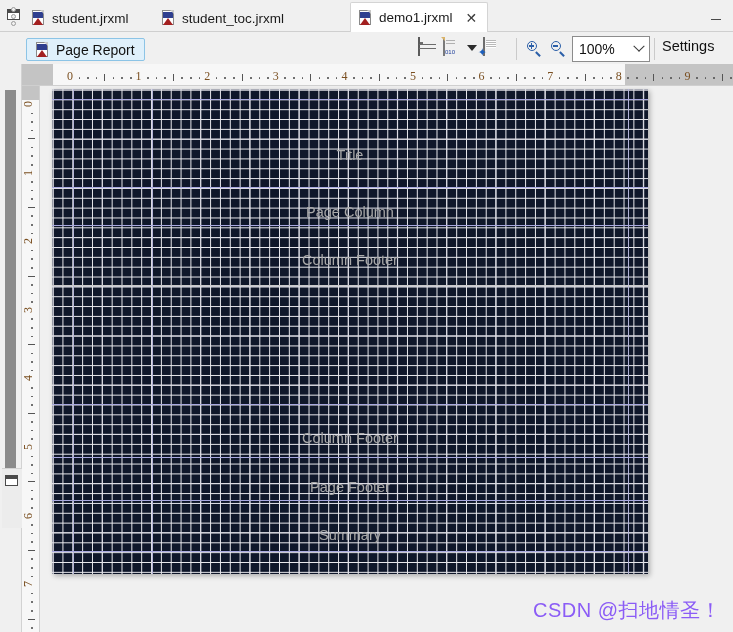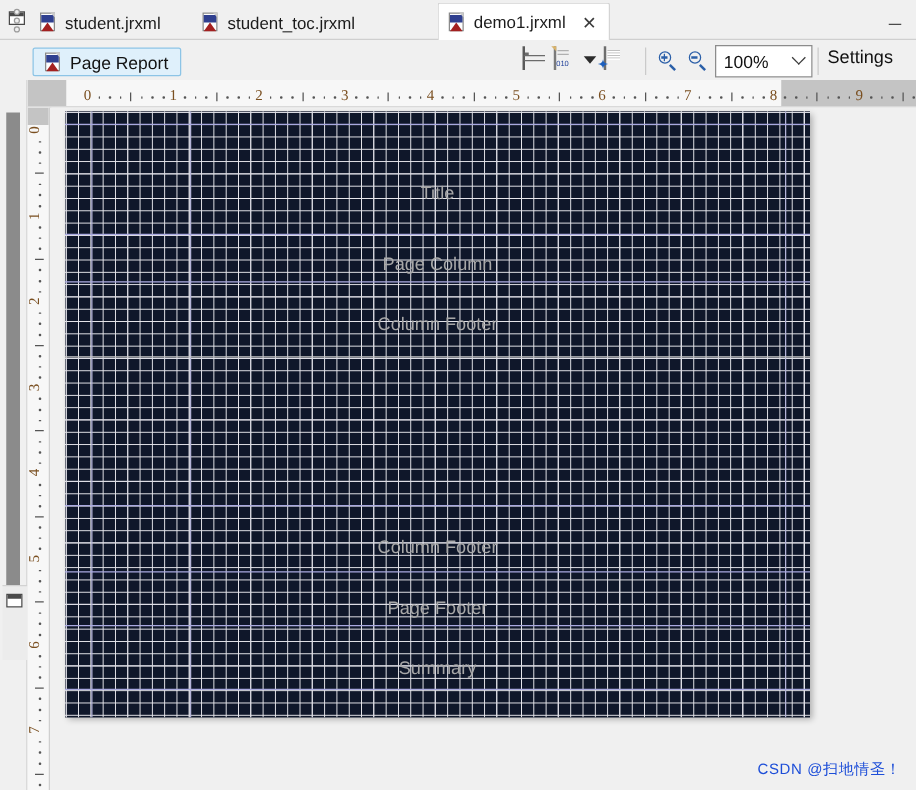--- a/index.html
+++ b/index.html
@@ -208,21 +208,21 @@
   .band-sep { position:absolute; left:0; right:0; height:1px; background:#a9a9e0; }
   .band-sep.light { background:#c9c9c9; }
   .band-label {
     position:absolute; left:0; right:0; text-align:center;
     font-size:14.5px; color:#a8a8a8; font-family:"Liberation Sans", sans-serif;
     transform: translateY(-50%);
   }
 
   .watermark {
     position:absolute; right:12px; bottom:8px;
-    font-size:12px; color:#1d4ed8; letter-spacing:0.5px;
+    font-size:20px; color:#8b5cf6; letter-spacing:0.5px;
     font-family:"Liberation Sans", sans-serif;
   }
 </style>
 </head>
 <body>
 
 <div id="root">
 
   <div class="tabbar">
     <div class="tabbar-left-icon">

